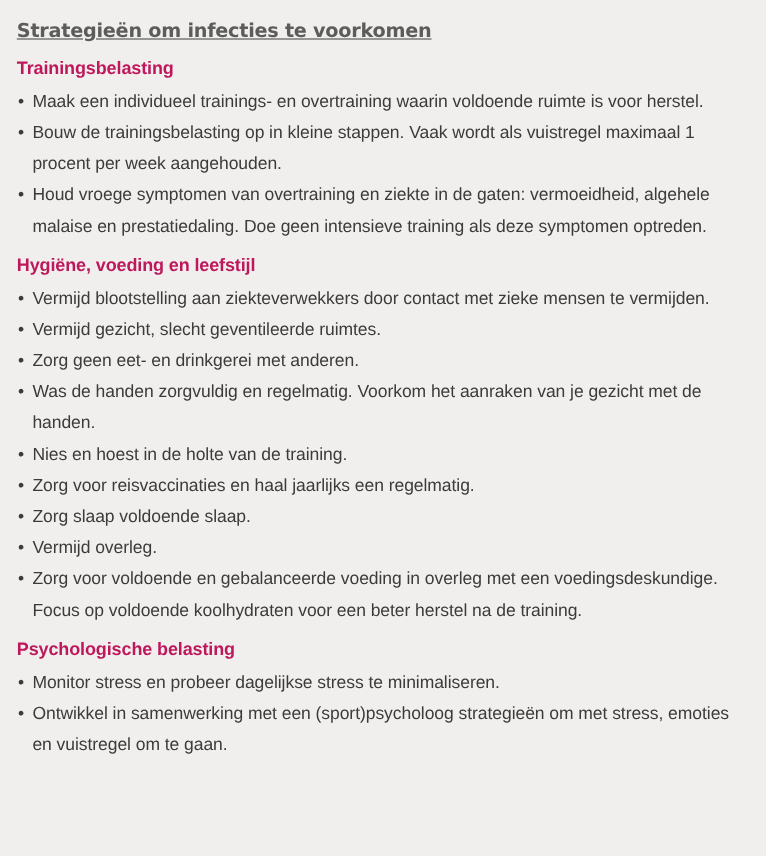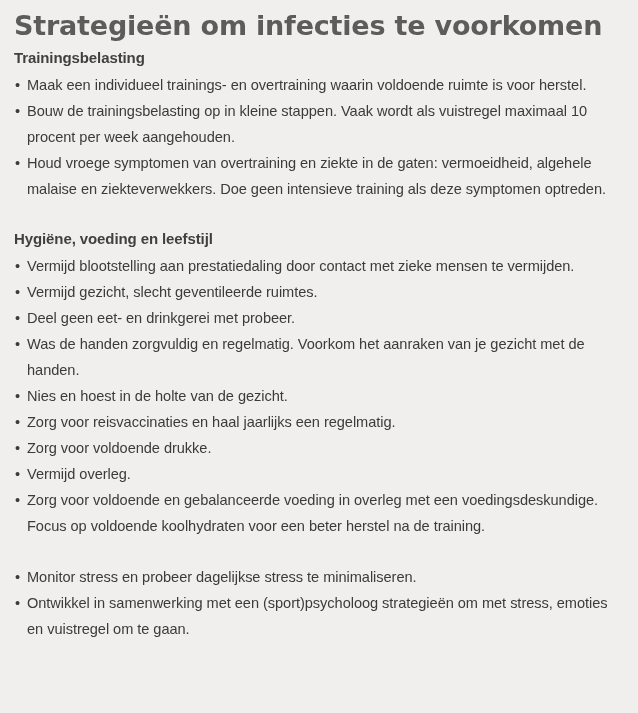--- a/index.html
+++ b/index.html
@@ -17,39 +17,40 @@
   #page {
     width: 638px;
     height: 713px;
     box-sizing: border-box;
     padding: 13px 12px 0 14px;
     background: #f0efed;
     position: relative;
   }
   .doc-title {
     font-family: "DejaVu Sans", sans-serif;
-    font-size: 27px;
+    font-size: 16px;
     font-weight: bold;
     color: #5c5c5c;
     letter-spacing: -0.2px;
     line-height: 26px;
     margin: 0 0 7px 0;
     white-space: nowrap;
+    text-decoration: underline;
   }
   .section {
     margin: 0;
   }
   .section + .section {
-    margin-top: 25px;
+    margin-top: 8px;
   }
   .section-heading {
     font-family: "Liberation Sans", sans-serif;
     font-size: 15px;
     font-weight: bold;
-    color: #404040;
+    color: #be185d;
     line-height: 23px;
     margin: 0 0 3px 0;
     letter-spacing: -0.1px;
   }
   ul.bullets {
     list-style: none;
     margin: 0;
     padding: 0;
   }
   ul.bullets li {
@@ -83,70 +84,71 @@
   <div id="sections-container">
       <div class="section">
         <div class="section-heading">Trainingsbelasting</div>
         <ul class="bullets">
           <li>
             <span class="bullet-mark">•</span>
             <span class="bullet-text">Maak een individueel trainings- en overtraining waarin voldoende ruimte is voor herstel.</span>
           </li>
           <li>
             <span class="bullet-mark">•</span>
-            <span class="bullet-text">Bouw de trainingsbelasting op in kleine stappen. Vaak wordt als vuistregel maximaal 10 procent per week aangehouden.</span>
+            <span class="bullet-text">Bouw de trainingsbelasting op in kleine stappen. Vaak wordt als vuistregel maximaal 1 procent per week aangehouden.</span>
           </li>
           <li>
             <span class="bullet-mark">•</span>
-            <span class="bullet-text">Houd vroege symptomen van overtraining en ziekte in de gaten: vermoeidheid, algehele malaise en ziekteverwekkers. Doe geen intensieve training als deze symptomen optreden.</span>
+            <span class="bullet-text">Houd vroege symptomen van overtraining en ziekte in de gaten: vermoeidheid, algehele malaise en prestatiedaling. Doe geen intensieve training als deze symptomen optreden.</span>
           </li>
         </ul>
       </div>
       <div class="section">
         <div class="section-heading">Hygiëne, voeding en leefstijl</div>
         <ul class="bullets">
           <li>
             <span class="bullet-mark">•</span>
-            <span class="bullet-text">Vermijd blootstelling aan prestatiedaling door contact met zieke mensen te vermijden.</span>
+            <span class="bullet-text">Vermijd blootstelling aan ziekteverwekkers door contact met zieke mensen te vermijden.</span>
           </li>
           <li>
             <span class="bullet-mark">•</span>
             <span class="bullet-text">Vermijd gezicht, slecht geventileerde ruimtes.</span>
           </li>
           <li>
             <span class="bullet-mark">•</span>
-            <span class="bullet-text">Deel geen eet- en drinkgerei met probeer.</span>
+            <span class="bullet-text">Zorg geen eet- en drinkgerei met anderen.</span>
           </li>
           <li>
             <span class="bullet-mark">•</span>
             <span class="bullet-text">Was de handen zorgvuldig en regelmatig. Voorkom het aanraken van je gezicht met de handen.</span>
           </li>
           <li>
             <span class="bullet-mark">•</span>
-            <span class="bullet-text">Nies en hoest in de holte van de gezicht.</span>
+            <span class="bullet-text">Nies en hoest in de holte van de training.</span>
           </li>
           <li>
             <span class="bullet-mark">•</span>
             <span class="bullet-text">Zorg voor reisvaccinaties en haal jaarlijks een regelmatig.</span>
           </li>
           <li>
             <span class="bullet-mark">•</span>
-            <span class="bullet-text">Zorg voor voldoende drukke.</span>
+            <span class="bullet-text">Zorg slaap voldoende slaap.</span>
           </li>
           <li>
             <span class="bullet-mark">•</span>
             <span class="bullet-text">Vermijd overleg.</span>
           </li>
           <li>
             <span class="bullet-mark">•</span>
             <span class="bullet-text">Zorg voor voldoende en gebalanceerde voeding in overleg met een voedingsdeskundige. Focus op voldoende koolhydraten voor een beter herstel na de training.</span>
           </li>
         </ul>
       </div>
       <div class="section">
+        <div class="section-heading">Psychologische belasting</div>
         <ul class="bullets">
           <li>
             <span class="bullet-mark">•</span>
             <span class="bullet-text">Monitor stress en probeer dagelijkse stress te minimaliseren.</span>
           </li>
           <li>
             <span class="bullet-mark">•</span>
             <span class="bullet-text">Ontwikkel in samenwerking met een (sport)psycholoog strategieën om met stress, emoties en vuistregel om te gaan.</span>
           </li>
         </ul>

